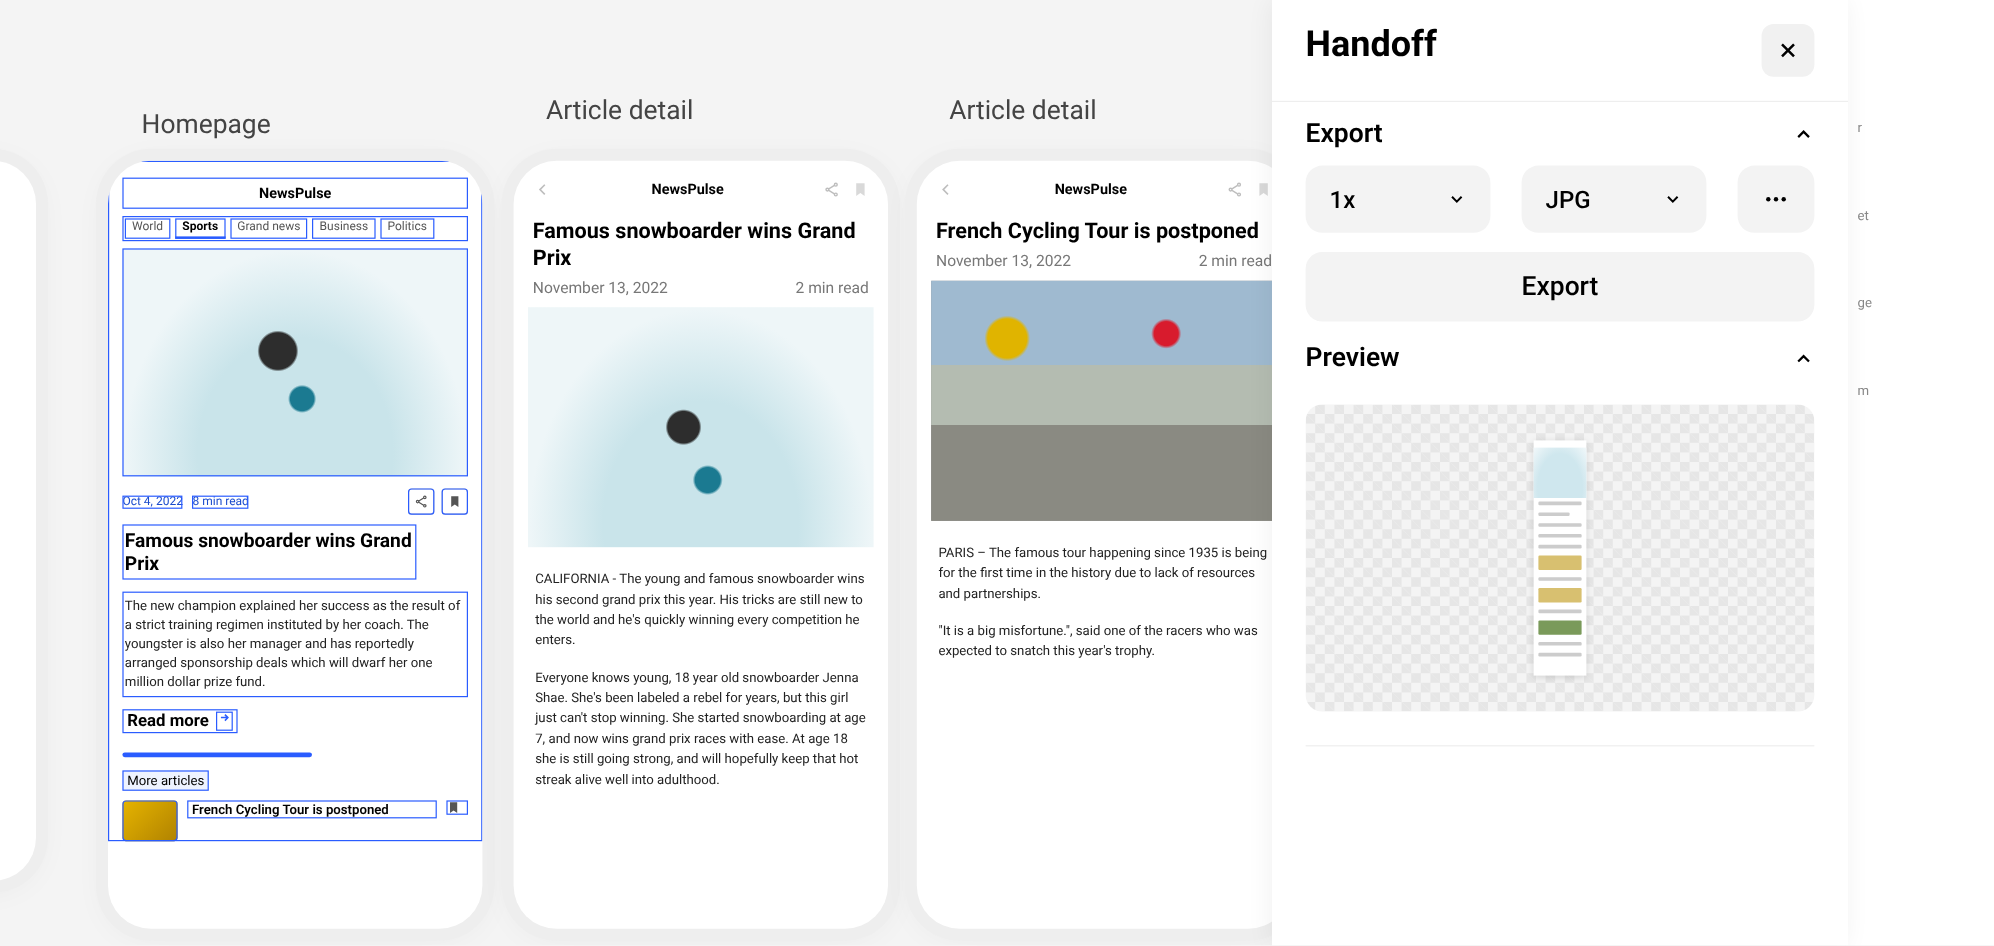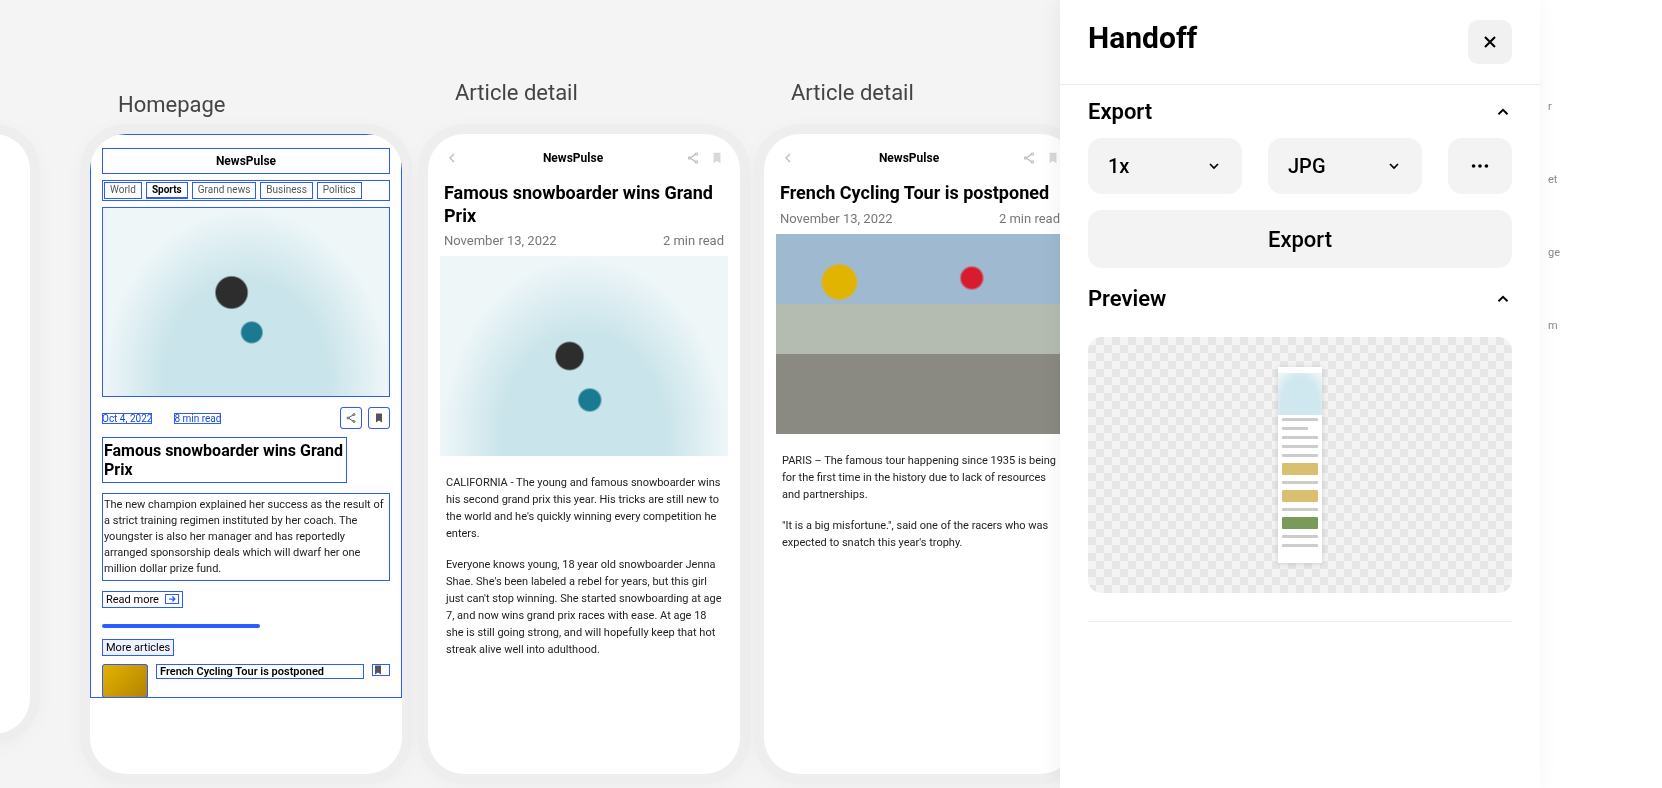--- a/index.html
+++ b/index.html
@@ -53,28 +53,28 @@
   .appbar { text-align: center; font-size: 12px; font-weight: 700; padding: 6px 0; margin: 4px 0 6px 0; background:#fff; }
   .tabs { display: flex; gap: 4px; font-size: 10px; padding: 2px; }
   .tab { padding: 2px 6px; color: #555; }
   .tab.active { font-weight: 700; color: #000; border-bottom: 2px solid #2a5cff; }
   .hero-img {
     width: 100%; height: 190px; margin-top: 6px;
     background: radial-gradient(circle at 45% 45%, #2d2d2d 0 8%, transparent 9%),
                 radial-gradient(circle at 52% 66%, #1b7a91 0 5%, transparent 6%),
                 radial-gradient(ellipse at 50% 90%, #c9e4ea 0 40%, #eef6f8 70%);
   }
-  .meta-row { display:flex; align-items:center; gap:22px; margin-top:10px; font-size:10px; }
+  .meta-row { display:flex; align-items:center; gap:8px; margin-top:10px; font-size:10px; }
   .meta-row .date { color:#1a4bcc; }
   .meta-row .read { color:#1a4bcc; }
   .meta-row .icons { margin-left:auto; display:flex; gap:6px; }
   .iconbtn { width:22px; height:22px; border:1px solid #ccc; display:flex; align-items:center; justify-content:center; border-radius:3px; }
   .h-title { font-size:16px; font-weight:700; margin-top:8px; padding:4px 2px; max-width: 85%; }
   .excerpt { font-size:11px; line-height:1.45; margin-top:10px; padding:4px 2px; color:#222; }
-  .readmore { display:inline-flex; align-items:center; gap:6px; font-size:11px; font-weight:400; margin-top:10px; padding:2px 4px; }
+  .readmore { display:inline-flex; gap:6px; font-size:14px; font-weight:700; margin-top:10px; padding:2px 4px; }
   .divider { height:4px; background:#2a5cff; width:55%; margin:16px 0 8px 0; border-radius:2px; }
   .more-label { font-size:11px; background:#eef3ff; display:inline-block; padding:2px 4px; }
   .more-item { display:flex; gap:8px; margin-top:8px; align-items:flex-start; }
   .more-thumb { width:46px; height:34px; background:linear-gradient(135deg,#e6b400,#b08200); border-radius:3px; flex-shrink:0;}
   .more-title { font-size:11px; font-weight:600; flex:1; padding:1px 4px; }
   .more-bm { width:18px; text-align:center; }
 
   .article-bar { display:flex; align-items:center; padding:6px 4px; }
   .article-bar .spacer { flex:1; }
   .article-bar .brand { font-size:12px; font-weight:700; }

